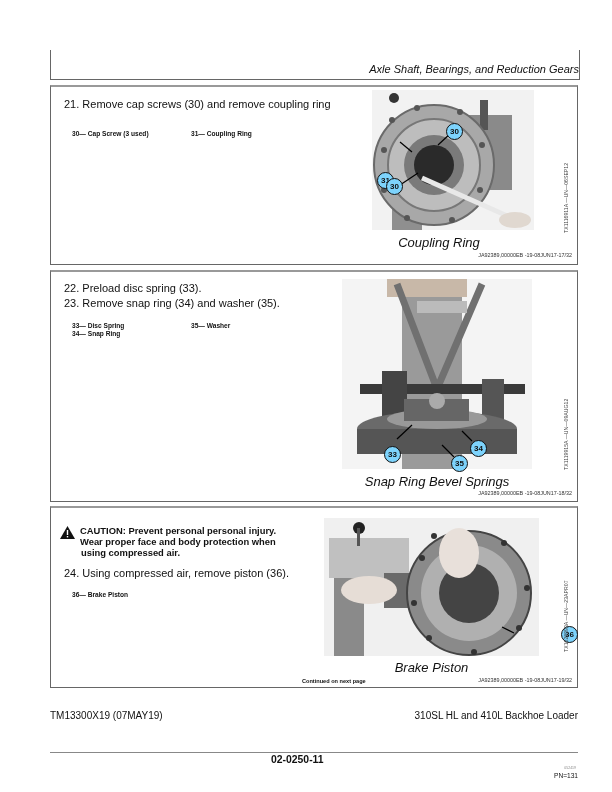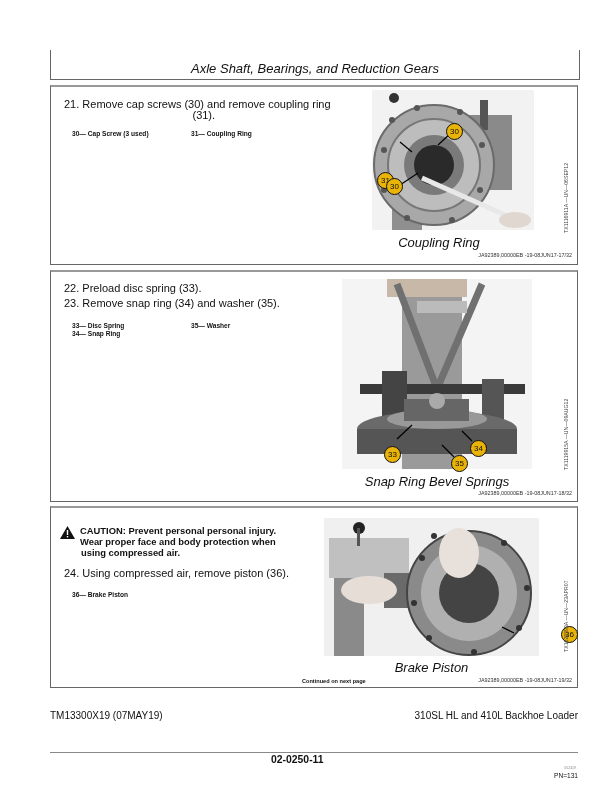--- a/index.html
+++ b/index.html
@@ -1,46 +1,45 @@
 <!DOCTYPE html>
 <html><head>
 <meta charset="utf-8">
 <style>
   html, body { margin: 0; padding: 0; background: #ffffff; }
   body { width: 612px; height: 792px; position: relative; overflow: hidden;
          font-family: "Liberation Sans", sans-serif; color: #111; }
   .abs { position: absolute; }
   .section-header { left: 50px; top: 50px; width: 528px; height: 29px;
     border-left: 1px solid #666; border-right: 1px solid #666; border-bottom: 1px solid #666;
-    text-align: center; font-style: italic; font-size: 13px; line-height: 38px; }
+    text-align: right; font-style: italic; font-size: 11px; line-height: 38px; }
   .box { position: absolute; left: 50px; width: 528px; border: 1px solid #666;
          border-top: 2px solid #999; box-sizing: border-box; }
   .step { position: absolute; font-size: 11px; line-height: 11px; text-align: center; }
   .legend { position: absolute; font-size: 6.6px; font-weight: bold; line-height: 8px; }
   .caption { position: absolute; font-style: italic; font-size: 13px; text-align: center; }
   .ref { position: absolute; font-size: 5.4px; color: #333; }
   .vert { position: absolute; font-size: 5.2px; color: #444; transform: rotate(-90deg);
           transform-origin: left top; white-space: nowrap; }
   .photo { position: absolute; overflow: hidden; background: #e9e9e9; }
   .callout { position: absolute; width: 15px; height: 15px; border-radius: 50%;
-             background: #eab308; border: 1.4px solid #111; font-size: 8px; font-weight: normal;
+             background: #7dd3fc; border: 1.4px solid #111; font-size: 8px; font-weight: bold;
              text-align: center; line-height: 15px; box-sizing: content-box; }
   .caution { position: absolute; font-size: 9.4px; font-weight: bold; line-height: 11px; }
   .footer-rule { left: 50px; top: 752px; width: 528px; height: 1px; background: #888; }
   .footer { position: absolute; top: 710px; font-size: 10px; }
 </style>
 </head>
 <body>
 
 <div class="abs section-header">Axle Shaft, Bearings, and Reduction Gears</div>
 
 <div class="box" style="top:85px; height:180px;"></div>
 <div class="step" style="left:64px; top:99px;">
   <div>21. Remove cap screws (30) and remove coupling ring</div>
-  <div style="padding-left:13px;">(31).</div>
 </div>
 <div class="legend" style="left:72px; top:130px;">30— Cap Screw (3 used)</div>
 <div class="legend" style="left:191px; top:130px;">31— Coupling Ring</div>
 
 <div class="photo" style="left:372px; top:90px; width:162px; height:140px;">
   <svg width="162" height="140" viewBox="0 0 162 140">
     <rect width="162" height="140" fill="#f2f2f2"></rect>
     <rect x="95" y="25" width="45" height="75" fill="#8a8a8a"></rect>
     <rect x="108" y="10" width="8" height="30" fill="#555"></rect>
     <rect x="20" y="95" width="30" height="45" fill="#8f8f8f"></rect>

